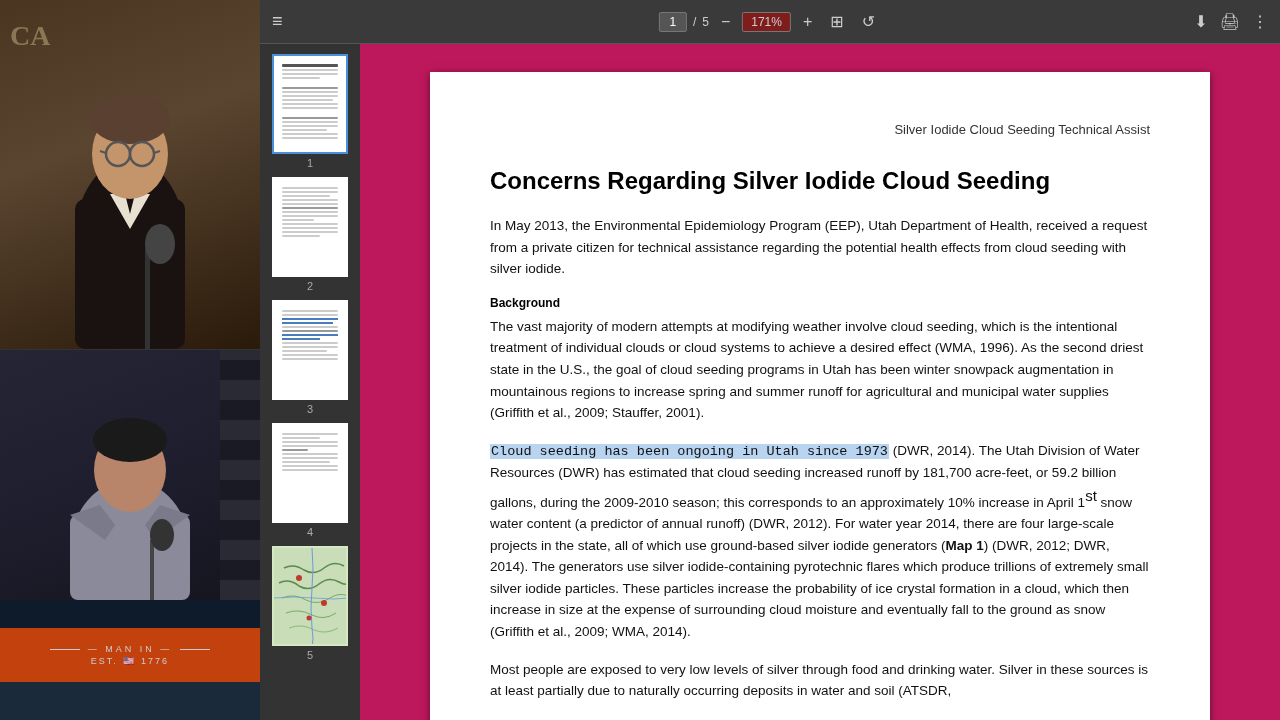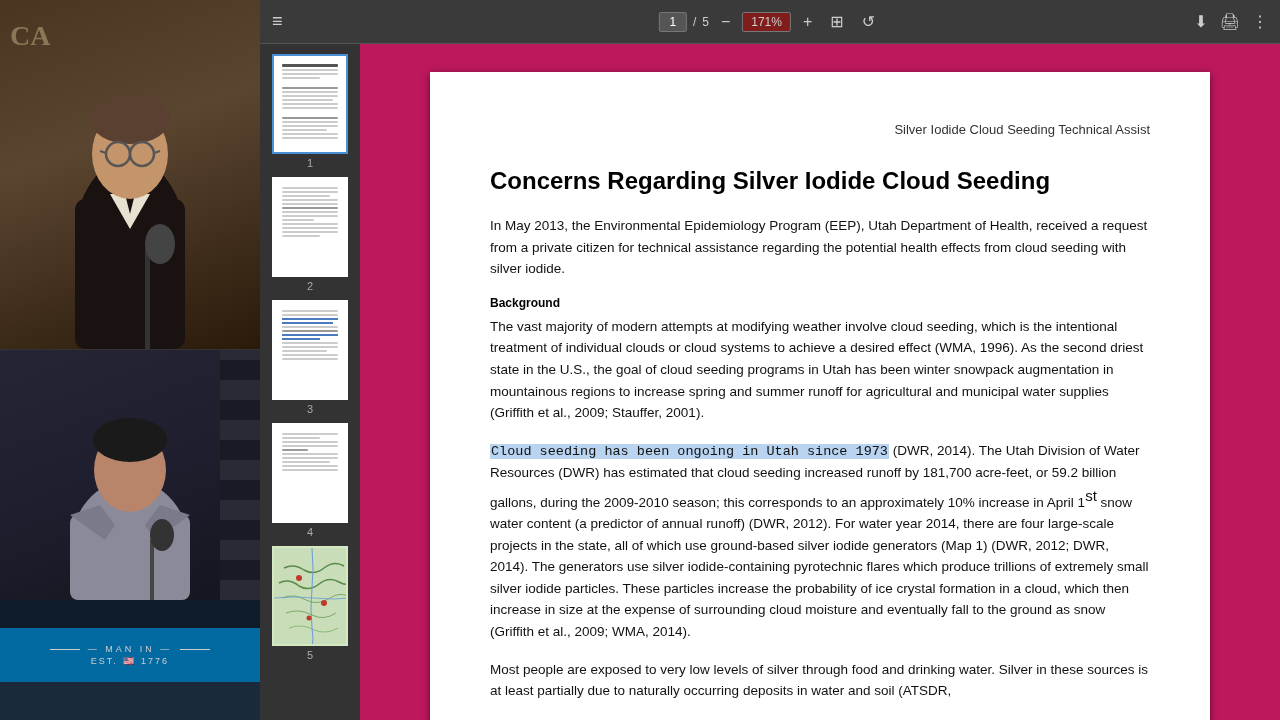--- a/index.html
+++ b/index.html
@@ -298,21 +298,21 @@
       margin-bottom: 6px;
     }
 
     .text-highlight {
       background: #b8d4f0;
       padding: 0 1px;
       font-family: Liberation Mono, monospace;
     }
 
     .text-bold {
-      font-weight: normal;
+      font-weight: bold;
     }
 
     .text-superscript {
       font-size: 15px;
       vertical-align: super;
     }
 
     
     .video-placeholder-1 {
       width: 100%;
@@ -419,21 +419,21 @@
         <ellipse cx="130" cy="120" rx="36" ry="42" fill="#b8856a"></ellipse>
 
         <ellipse cx="130" cy="90" rx="37" ry="22" fill="#1a1a1a"></ellipse>
 
         <rect x="150" y="190" width="4" height="60" fill="#444"></rect>
         <ellipse cx="162" cy="185" rx="12" ry="16" fill="#333"></ellipse>
       </svg>
     </div>
   </div>
 
-  <div class="logo-area" style="position:relative; background:#0369a1; flex:1; display:flex; flex-direction:column; align-items:center; justify-content:center; padding:10px 13px;margin-top:28px;">
+  <div class="logo-area" style="position:relative; background:#c2410c; flex:1; display:flex; flex-direction:column; align-items:center; justify-content:center; padding:10px 13px;margin-top:28px;">
     <div class="logo-lines">
       <div class="logo-line"></div>
       <span class="logo-man">— MAN IN —</span>
       <div class="logo-line"></div>
     </div>
     <div class="logo-est">
       <span>EST.</span>
       <span>🇺🇸</span>
       <span>1776</span>
     </div>

